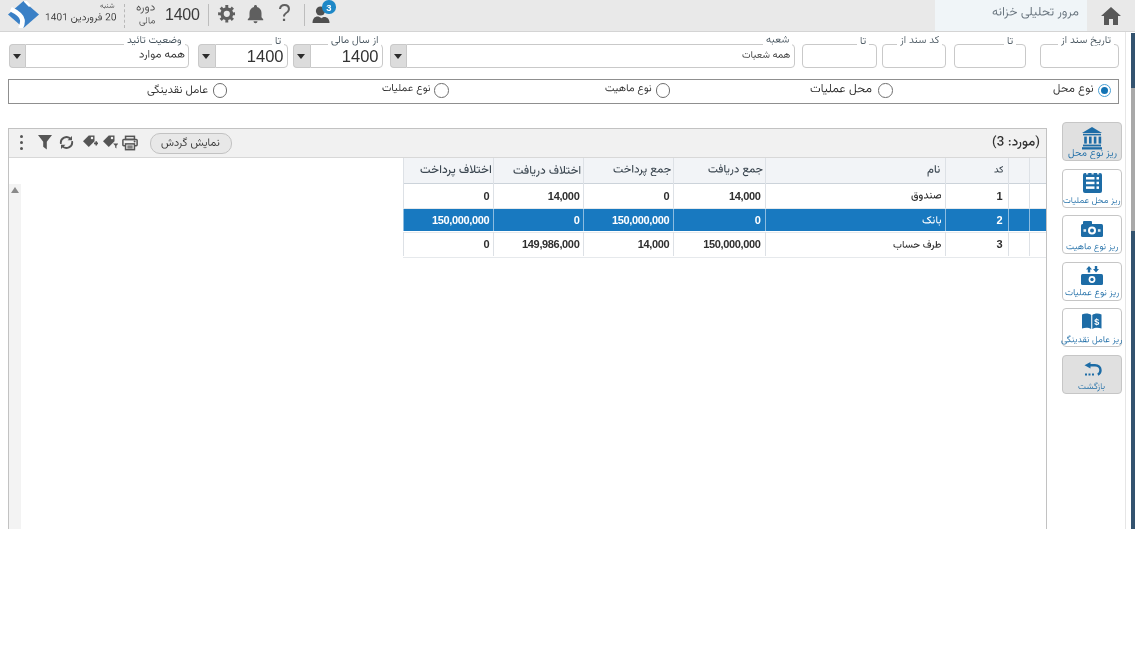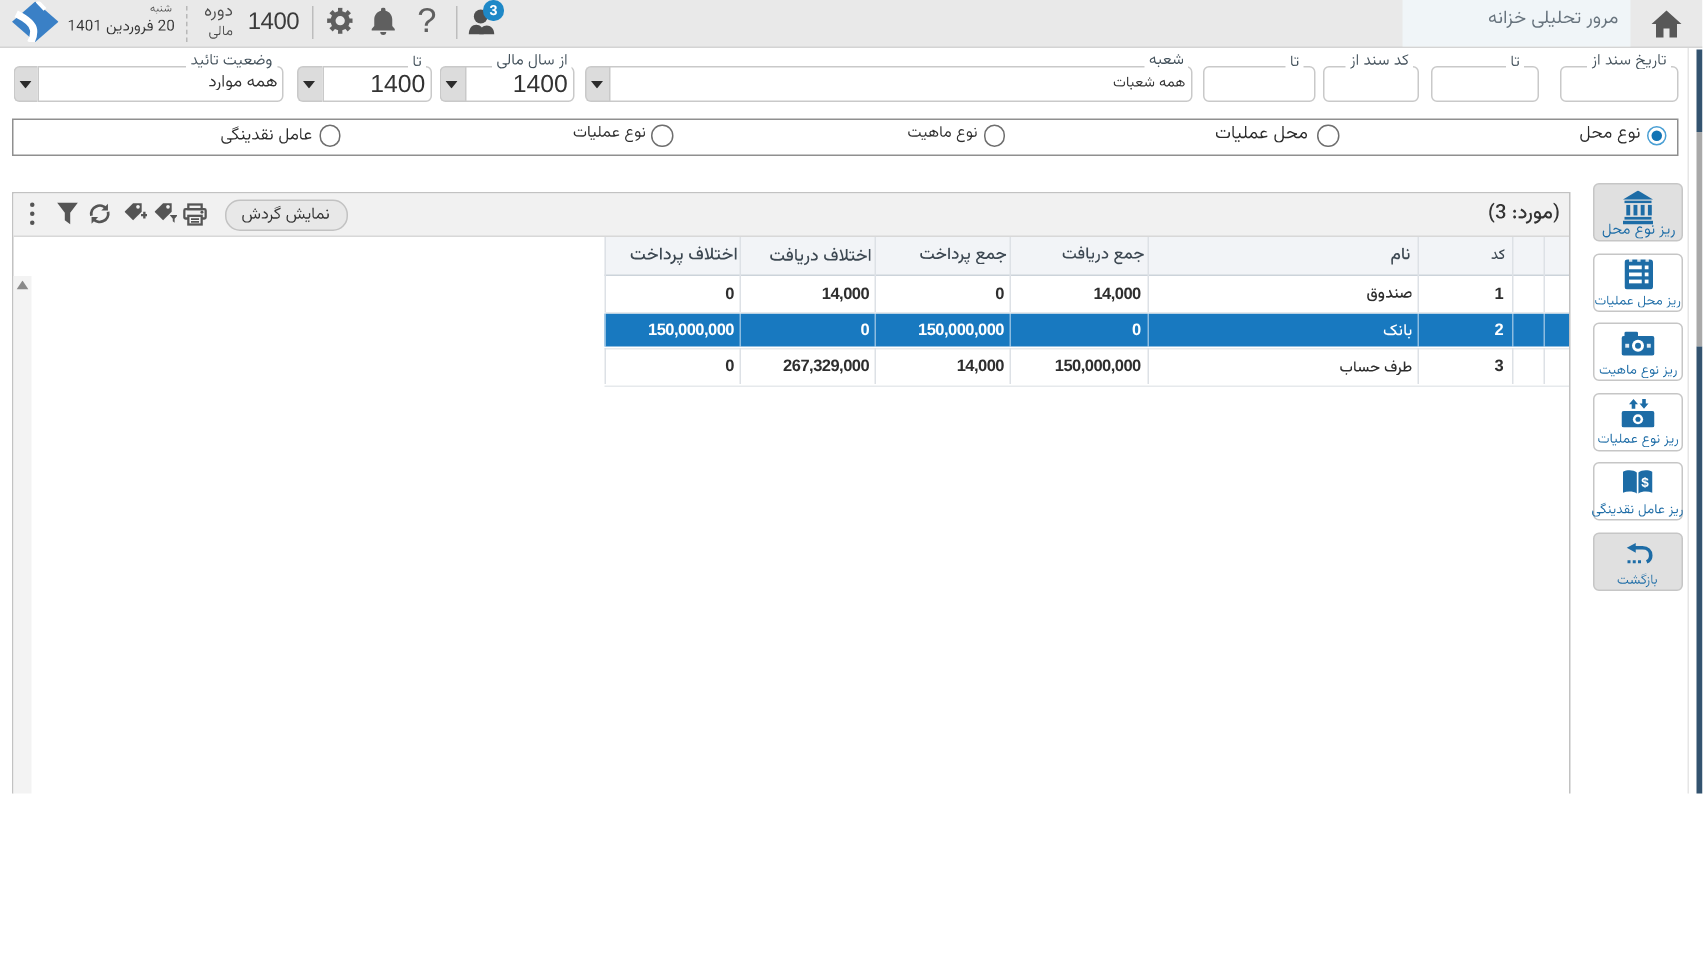--- a/index.html
+++ b/index.html
@@ -240,21 +240,21 @@
 <span style="position:absolute;font-size:11px;line-height:13px;color:#ffffff;white-space:pre;font-weight:bold;letter-spacing:-0.35px;top:214.1px;right:374.5px;">0</span>
 <span style="position:absolute;font-size:11px;line-height:13px;color:#ffffff;white-space:pre;font-weight:bold;letter-spacing:-0.35px;top:214.1px;right:465.7px;">150,000,000</span>
 <span style="position:absolute;font-size:11px;line-height:13px;color:#ffffff;white-space:pre;font-weight:bold;letter-spacing:-0.35px;top:214.1px;right:555.6px;">0</span>
 <span style="position:absolute;font-size:11px;line-height:13px;color:#ffffff;white-space:pre;font-weight:bold;letter-spacing:-0.35px;top:214.1px;right:645.7px;">150,000,000</span>
 <span style="position:absolute;font-size:11px;line-height:13px;color:#2e2e2e;white-space:pre;font-weight:bold;top:238.3px;right:132.5px;">3</span>
 <svg style="position:absolute;left:893.0px;top:239.5px" width="48.50" height="10.62" viewBox="0 0 388 85">
       <path d="M31,75 37,80 42,74 37,69ZM4,37 4,50 6,54 12,59 18,61 52,62 61,59 67,51 66,33 63,33 59,37 59,49 56,52 50,54 26,54 17,52 11,46 12,35 8,33 5,34ZM301,26 294,20 285,20 279,25 276,32 277,42 284,47 297,48 294,53 264,54 255,52 249,46 250,35 246,33 243,34 242,37 242,50 247,57 256,61 293,62 299,60 303,55 305,46 304,34ZM284,31 287,28 292,28 296,33 296,39 286,40 283,37ZM381,35 374,30 366,29 358,32 352,38 351,8 343,8 343,50 341,53 332,54 327,50 324,39 317,42 320,55 319,63 311,73 302,76 304,83 311,82 320,76 325,68 327,61 363,62 378,57 384,47 384,42ZM376,43 376,47 371,52 362,54 349,53 353,47 364,38 372,38ZM78,8 78,52 79,55 88,62 101,62 109,57 116,62 124,62 131,57 138,62 147,61 151,57 158,62 175,62 188,58 213,46 213,39 205,38 185,29 178,29 169,35 167,41 174,42 179,37 183,37 194,41 197,45 178,53 157,53 154,49 153,37 146,38 146,50 142,54 139,54 135,50 134,38 127,39 127,50 123,54 118,54 114,50 113,38 105,39 106,48 103,53 91,54 86,50 85,47 85,8ZM283,7 289,12 294,6 289,1Z" fill="#2e2e2e" fill-rule="evenodd"></path>
     </svg>
 <span style="position:absolute;font-size:11px;line-height:13px;color:#2e2e2e;white-space:pre;font-weight:bold;letter-spacing:-0.35px;top:238.3px;right:374.5px;">150,000,000</span>
 <span style="position:absolute;font-size:11px;line-height:13px;color:#2e2e2e;white-space:pre;font-weight:bold;letter-spacing:-0.35px;top:238.3px;right:465.7px;">14,000</span>
-<span style="position:absolute;font-size:11px;line-height:13px;color:#2e2e2e;white-space:pre;font-weight:bold;letter-spacing:-0.35px;top:238.3px;right:555.6px;">267,329,000</span>
+<span style="position:absolute;font-size:11px;line-height:13px;color:#2e2e2e;white-space:pre;font-weight:bold;letter-spacing:-0.35px;top:238.3px;right:555.6px;">149,986,000</span>
 <span style="position:absolute;font-size:11px;line-height:13px;color:#2e2e2e;white-space:pre;font-weight:bold;letter-spacing:-0.35px;top:238.3px;right:645.7px;">0</span>
 <div style="position:absolute;left:9px;top:183.5px;width:12px;height:377px;background:#f3f3f3"></div>
 <svg style="position:absolute;left:11px;top:187px" width="8" height="6" viewBox="0 0 8 6">
       <path d="M4 0 L8 6 H0 Z" fill="#8a8a8a"></path>
     </svg>
 <svg style="position:absolute;left:11px;top:551px" width="8" height="6" viewBox="0 0 8 6">
       <path d="M0 0 H8 L4 6 Z" fill="#8a8a8a"></path>
     </svg>
 <div style="position:absolute;left:9px;top:562px;width:1036.5px;height:19px;background:#f5f5f5"></div>
 <div style="position:absolute;left:9px;top:562px;width:18px;height:18px;background:#e0e0e0"></div>

